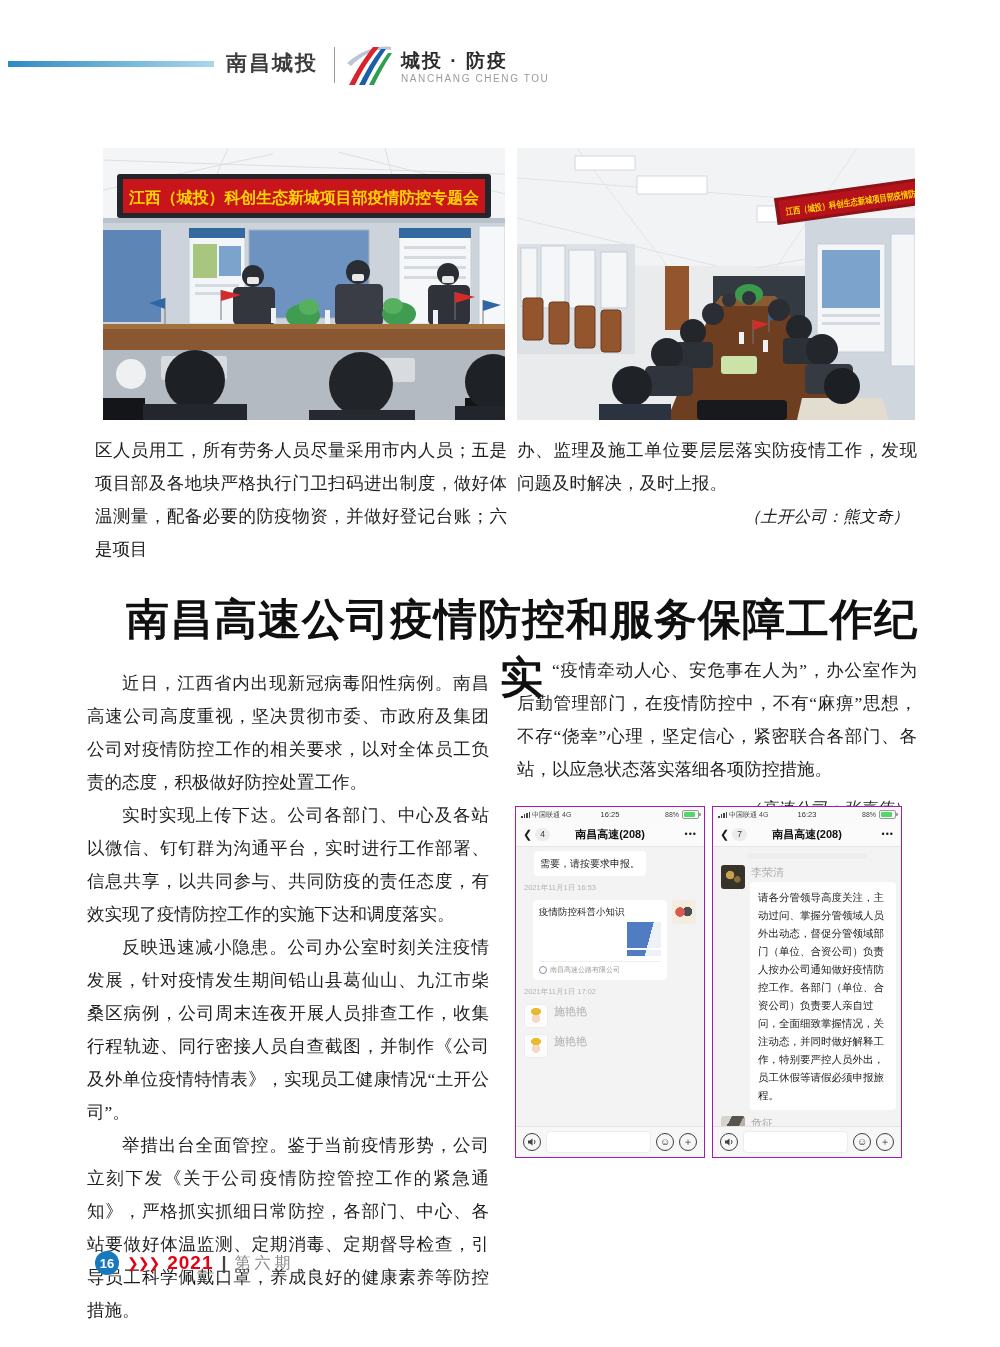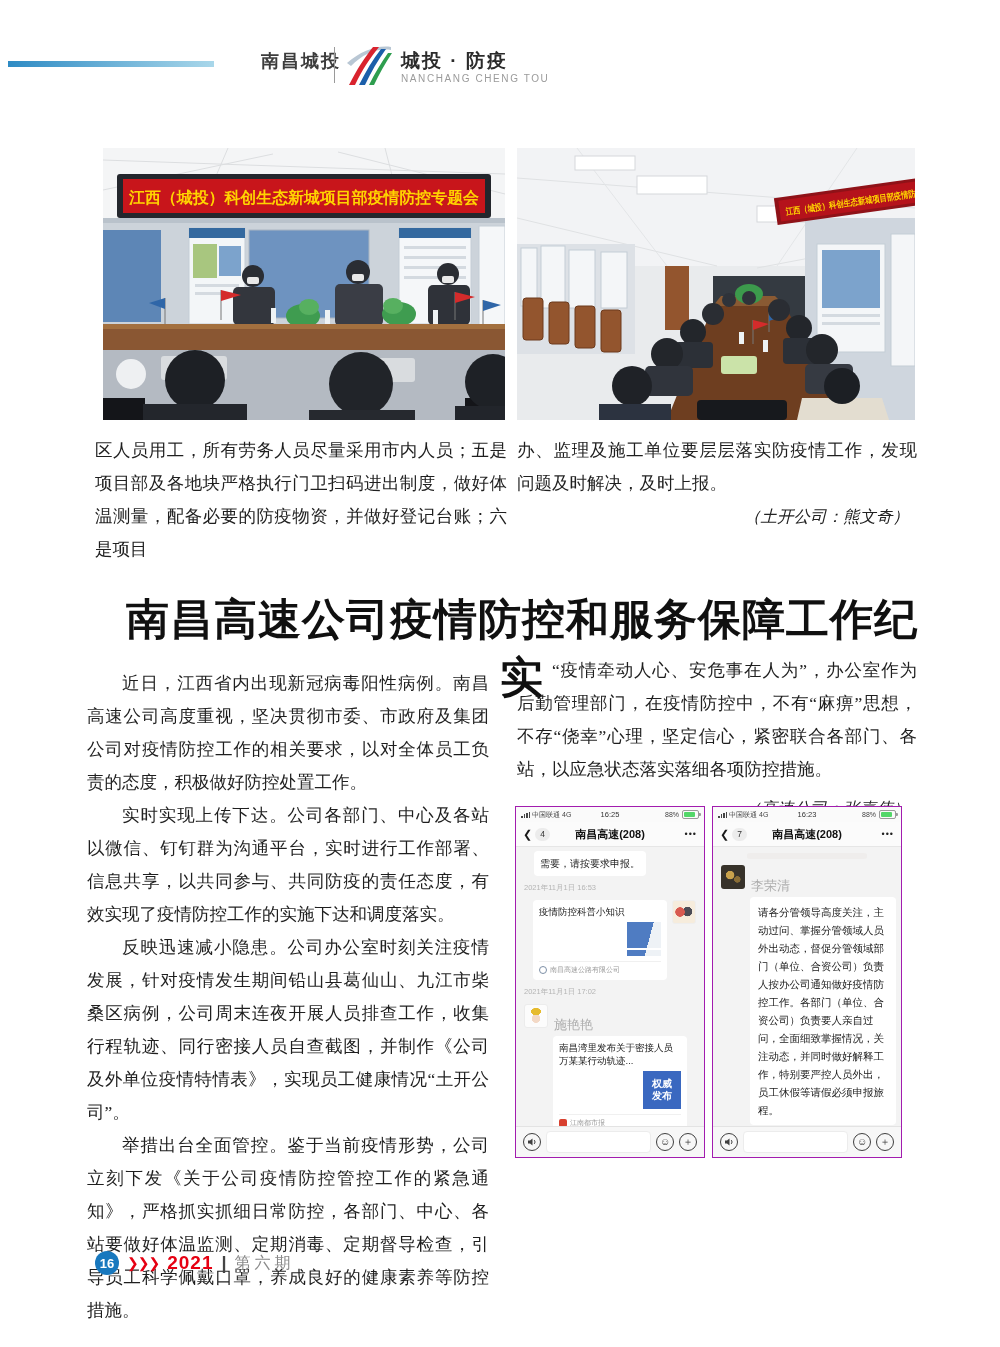--- a/index.html
+++ b/index.html
@@ -1,22 +1,22 @@
 <!DOCTYPE html>
 <html><head>
 <meta charset="utf-8">
 <style>
   html,body{margin:0;padding:0;background:#fff;}
   .page{position:relative;width:1000px;height:1347px;background:#fff;overflow:hidden;
         font-family:"Liberation Sans","DejaVu Sans",sans-serif;}
   
   .mast-rule{position:absolute;left:8px;top:61px;width:206px;height:6px;
     background:linear-gradient(90deg,#2e8bc4,#a9d7ea);}
-  .mast-brand{position:absolute;left:226px;top:49px;font-size:18px;font-weight:bold;
-    color:#3c3c3c;letter-spacing:2px;margin-left:35px;}
+  .mast-brand{position:absolute;left:226px;top:49px;font-size:21px;font-weight:bold;
+    color:#3c3c3c;letter-spacing:2px;}
   .mast-vdiv{position:absolute;left:334px;top:47px;width:1px;height:36px;background:#9a9a9a;}
   .mast-logo{position:absolute;left:343px;top:45px;width:50px;height:42px;}
   .mast-title{position:absolute;left:401px;top:48px;font-size:19px;font-weight:bold;
     color:#2b2b2b;letter-spacing:2px;}
   .mast-sub{position:absolute;left:401px;top:73px;font-size:10px;color:#9b9b9b;letter-spacing:1.6px;}
   
   .photo{position:absolute;top:148px;height:272px;display:block;}
   .photo-left{left:103px;width:402px;}
   .photo-right{left:517px;width:398px;}
   
@@ -68,21 +68,21 @@
   .msg{display:flex;gap:5px;margin:6px 0;align-items:flex-start;}
   .msg.right{flex-direction:row-reverse;}
   .av{width:24px;height:24px;border-radius:3px;flex:none;box-sizing:border-box;}
   .av-couple{background:radial-gradient(circle at 32% 50%,#d85a50 0 4.5px,transparent 5px),
     radial-gradient(circle at 66% 48%,#4c4c55 0 4.5px,transparent 5px),#f6ecdc;border:1px solid #eee;}
   .av-girl{background:radial-gradient(ellipse 8px 6px at 50% 30%,#e6bb2e 0 60%,transparent 61%),
     radial-gradient(circle at 50% 62%,#f3d9c6 0 4px,transparent 4.5px),#fcfcfc;border:1px solid #ececec;}
   .av-dark{background:radial-gradient(circle at 38% 42%,#c8a14b 0 4px,transparent 4.5px),
     radial-gradient(circle at 68% 60%,#8a6d35 0 3px,transparent 3.5px),#37322a;}
   .av-wei{background:linear-gradient(120deg,#d6d4cf 30%,#59544d 30% 62%,#b7b1a6 62%);}
-  .sender{font-size:13px;color:#adadad;margin:12px 0 2px 1px;}
+  .sender{font-size:11px;color:#adadad;margin:0 0 2px 1px;}
   .card{background:#fff;border-radius:4px;padding:5px 6px;width:122px;display:flex;
     flex-direction:column;}
   .card-title,.card-text{font-size:9.5px;line-height:13px;color:#1a1a1a;}
   .card-thumb{align-self:flex-end;margin:4px 0 2px;}
   .thumb1{width:34px;height:34px;background:
     linear-gradient(0deg,transparent 0 6px,#ffffff 6px 8px,transparent 8px),
     linear-gradient(105deg,#4f7cc2 62%,#eef2f6 62%);}
   .thumb2{width:38px;height:38px;background:#3a68c0;display:flex;align-items:center;
     justify-content:center;}
   .badge-txt{color:#fff;font-weight:bold;font-size:10px;line-height:12px;
@@ -312,31 +312,20 @@
             <span class="src-icon link"></span>
             <span>南昌高速公路有限公司</span>
           </div>
         </div>
       </div>
       <div class="tstamp">2021年11月1日 17:02</div>
       <div class="msg left">
         <div class="av av-girl"></div>
         <div>
           <div class="sender">施艳艳</div>
-          <div class="card">
-            <div class="card-text">南昌湾里发布关于密接人员万某某行动轨迹...</div>
-            <div class="card-thumb thumb2">
-              <span class="badge-txt">权威
-发布</span>
-            </div>
-            <div class="card-src">
-              <span class="src-icon red"></span>
-              <span>江南都市报</span>
-            </div>
-          </div>
         </div>
       </div>
       <div class="msg left">
         <div class="av av-girl"></div>
         <div>
           <div class="sender">施艳艳</div>
 
         </div>
       </div>
     </div>

